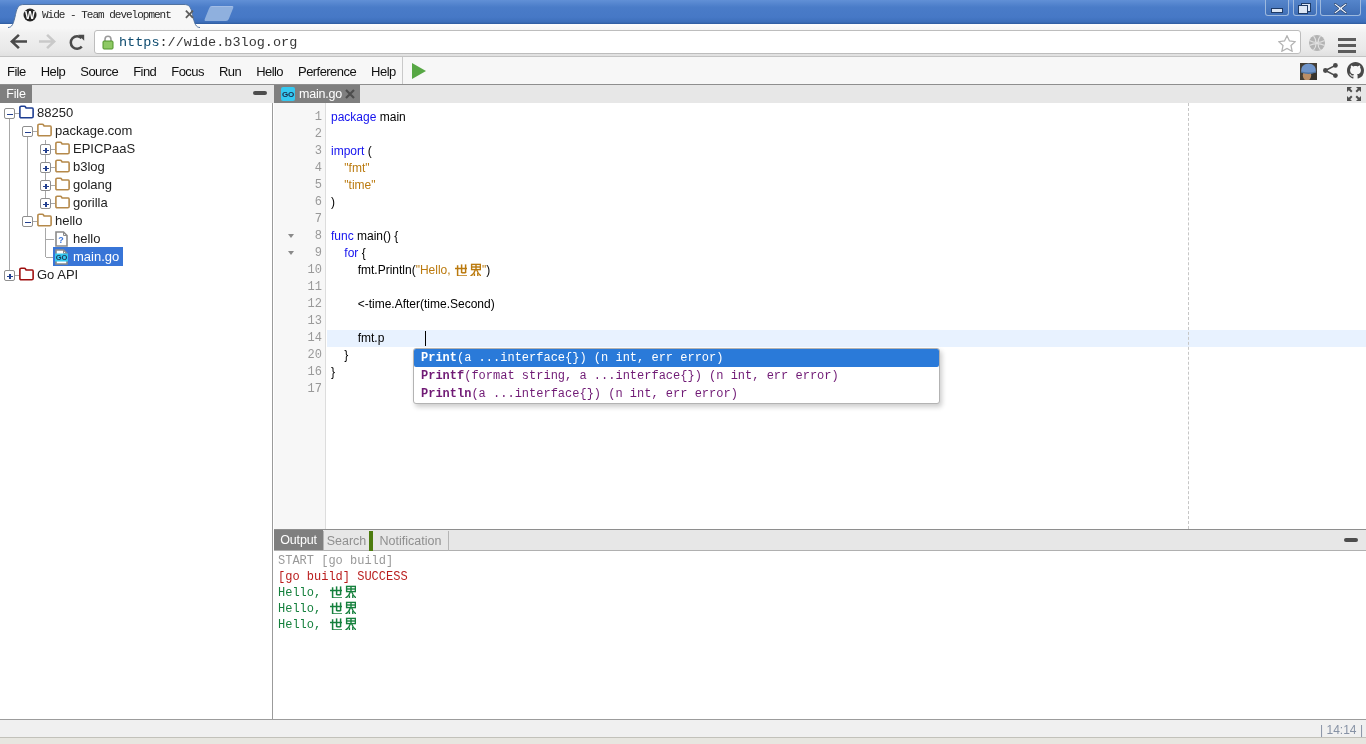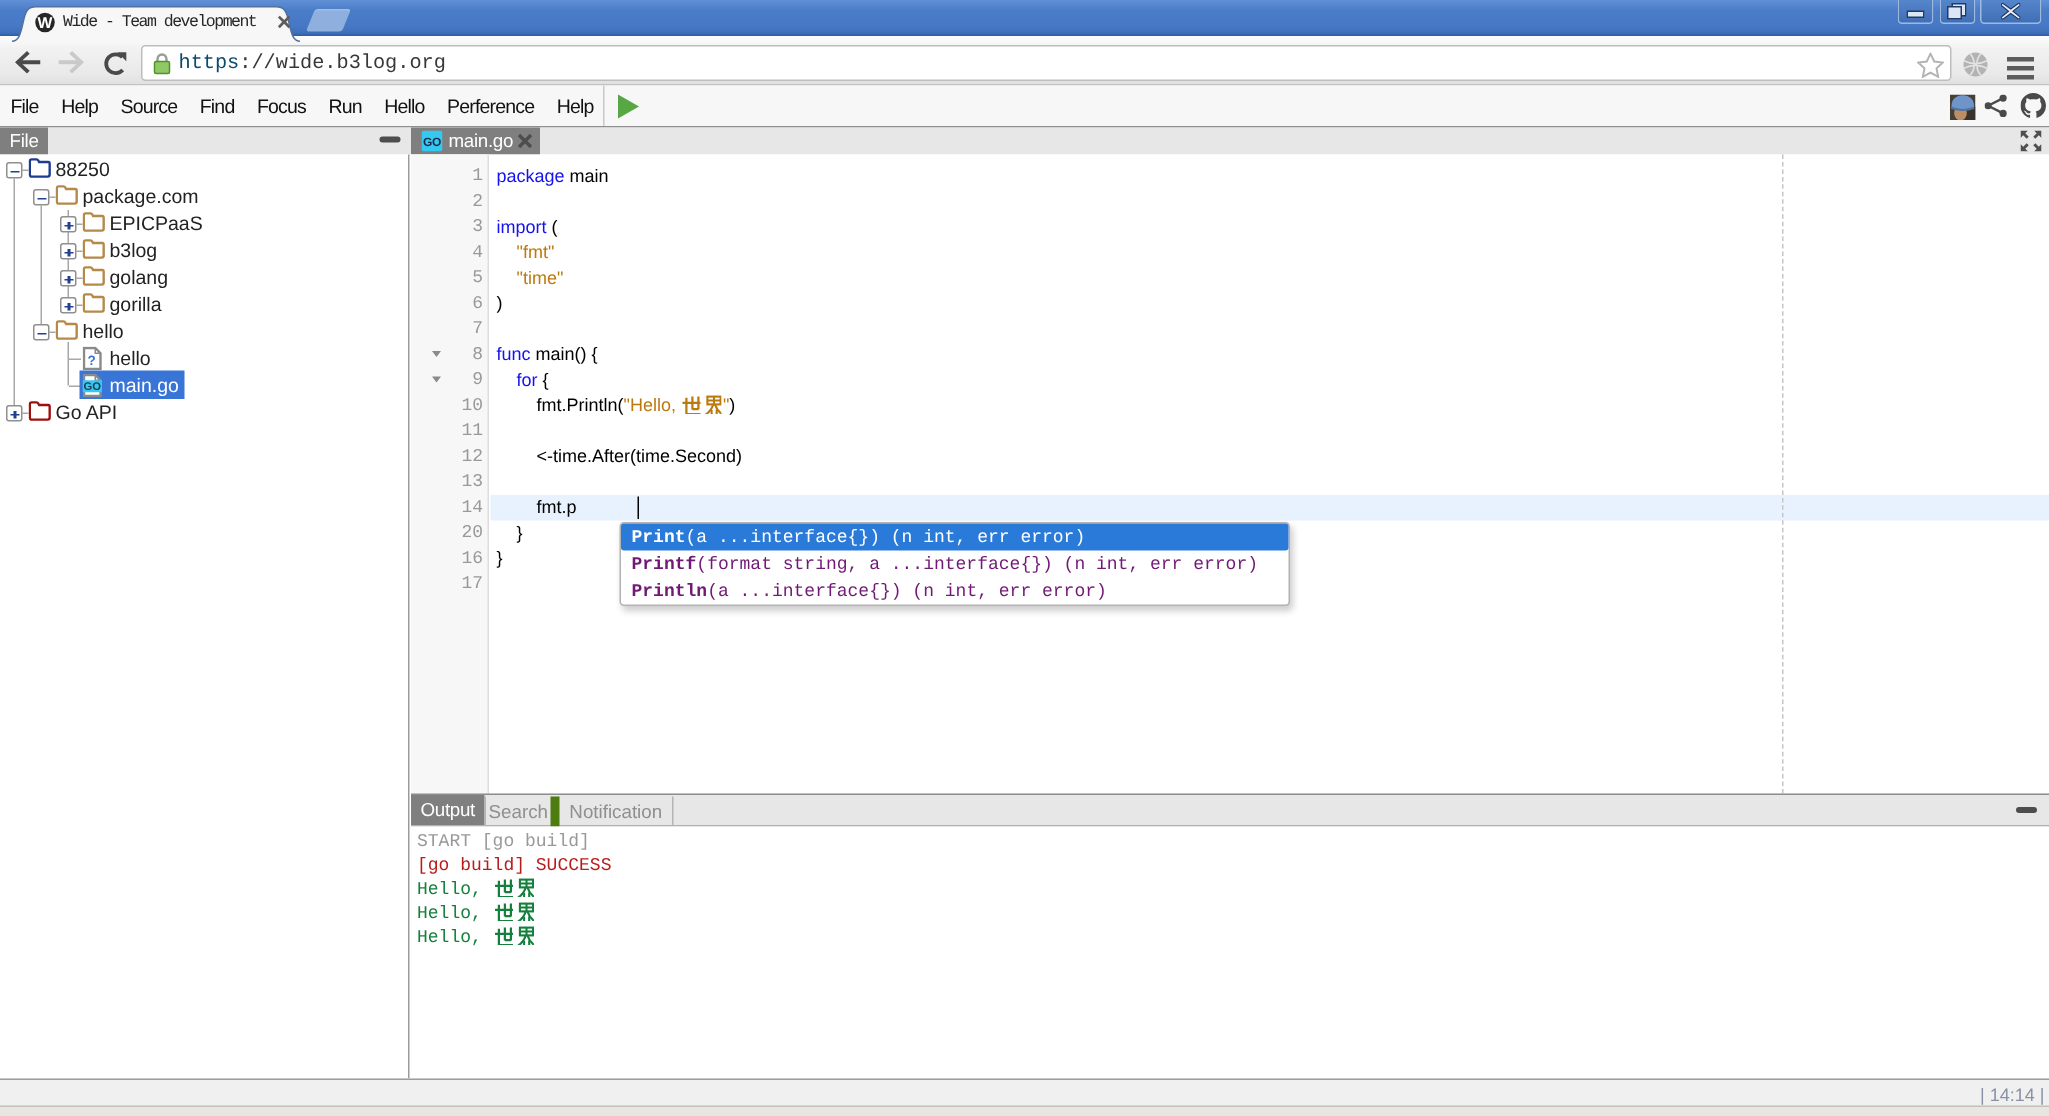--- a/index.html
+++ b/index.html
@@ -43,21 +43,21 @@
 #gutter{position:absolute;left:0;top:0;width:52px;height:426px;background:#f7f7f7;border-right:1px solid #ddd}
 .lnum{position:absolute;left:8px;font-family:"Liberation Mono",monospace;font-size:12px;color:#999;height:17px;line-height:17px;text-align:right;width:40px}
 .cline{position:absolute;left:57px;font-family:Liberation Sans, sans-serif;font-size:12px;height:17px;line-height:17px;white-space:pre;color:#000}
 .kw{color:#1412ee}
 .str{color:#bb7a0e}
 #activeline{position:absolute;left:53px;top:227px;width:1039px;height:17px;background:#e8f2ff}
 #cursor{position:absolute;left:151px;top:228px;width:1.2px;height:15px;background:#000}
 #ruler{position:absolute;left:914px;top:0;height:426px;border-left:1px dashed #c6c6c6}
 .fold{position:absolute;left:14px;width:0;height:0;border-top:4.5px solid #8a8a8a;border-left:3.5px solid transparent;border-right:3.5px solid transparent}
 
-#popup{position:absolute;left:413px;top:348px;width:447px;background:#fff;border:1px solid #b3b3b3;border-radius:3px;box-shadow:2px 3px 5px rgba(0,0,0,.2);font-family:"Liberation Mono",monospace;font-size:12px}
+#popup{position:absolute;left:413px;top:348px;width:527px;background:#fff;border:1px solid #b3b3b3;border-radius:3px;box-shadow:2px 3px 5px rgba(0,0,0,.2);font-family:"Liberation Mono",monospace;font-size:12px}
 #popup .item{height:18px;line-height:18px;padding-left:7px;white-space:pre;color:#701a75}
 #popup .sel{background:#2a7ad9;color:#fff;border-radius:2px}
 #popup b{font-weight:bold}
 
 #botbar{position:absolute;left:274px;top:529px;width:1092px;height:22px;background:#e7e7e7;border-top:1px solid #8e8e8e;border-bottom:1px solid #b0b0b0}
 .btab{position:absolute;top:1px;height:20px;line-height:20px;font-size:12.5px;color:#8f8f8f;text-align:center}
 #botmin{position:absolute;left:1344px;top:538px;width:14px;height:4px;background:#4d4d4d;border-radius:2px}
 #output{position:absolute;left:274px;top:551px;width:1092px;height:168px;background:#fff;font-family:"Liberation Mono",monospace;font-size:12px}
 .oline{position:absolute;left:4px;height:16px;line-height:16px;white-space:pre;color:#15803d}
 
@@ -322,21 +322,21 @@
 <div class="cline" style="top:261px">}</div>
 <div id="cursor"></div>
 </div>
 <div id="popup">
 <div class="item sel"><b>Print</b>(a ...interface{}) (n int, err error)</div>
 <div class="item"><b>Printf</b>(format string, a ...interface{}) (n int, err error)</div>
 <div class="item"><b>Println</b>(a ...interface{}) (n int, err error)</div>
 </div>
 <div id="botbar">
 <div class="dtab" style="left:0;top:0;width:49px;height:20px;line-height:20px;text-align:center">Output</div>
-<div class="btab" style="left:49px;width:50px;border-right:6px solid #4d7c0f;border-left:1px solid #b5b5b5">Search</div>
+<div class="btab" style="left:49px;width:50px;border-right:4px solid #4d7c0f;border-left:1px solid #b5b5b5">Search</div>
 <div class="btab" style="left:99px;width:76px;border-right:1px solid #b5b5b5">Notification</div>
 </div>
 <div id="botmin"></div>
 <div id="output">
 <div class="oline" style="top:2px;color:#999">START [go build]</div>
 <div class="oline" style="top:18px;color:#b91c1c">[go build] SUCCESS</div>
 <div class="oline" style="top:34px">Hello, <svg class="cjk">
         <use href="#shi"></use>
       </svg><svg class="cjk">
         <use href="#jie"></use>

